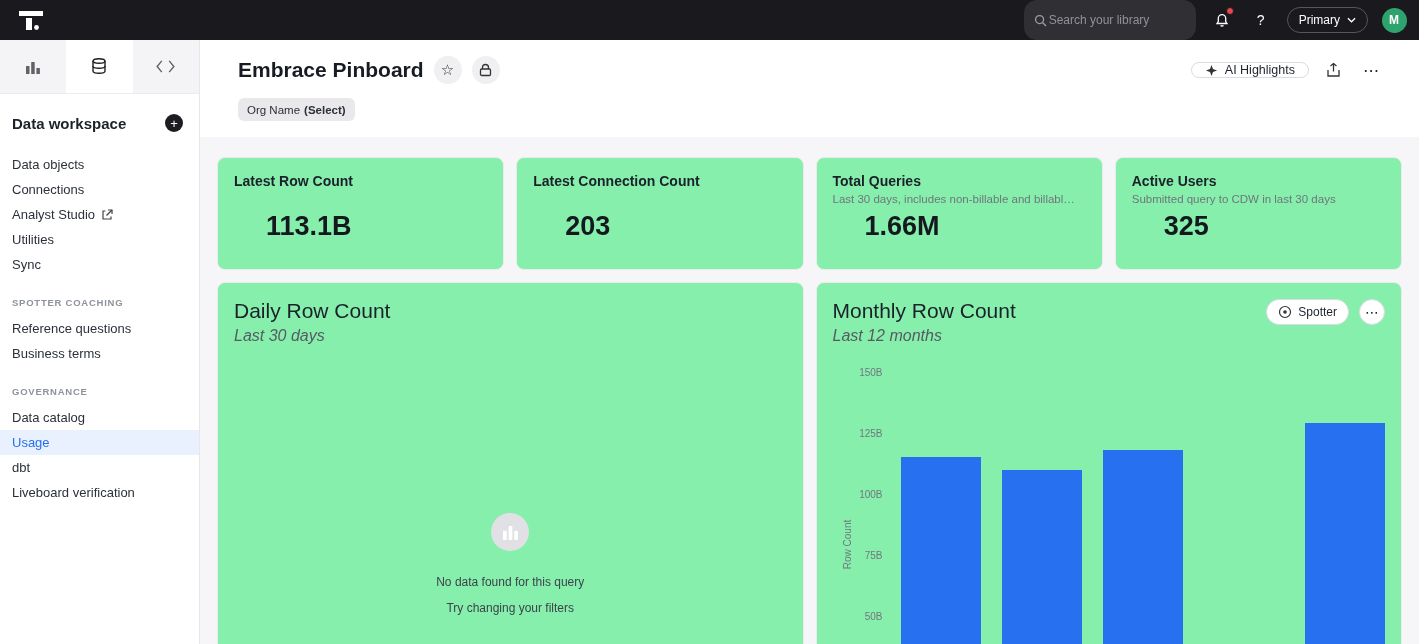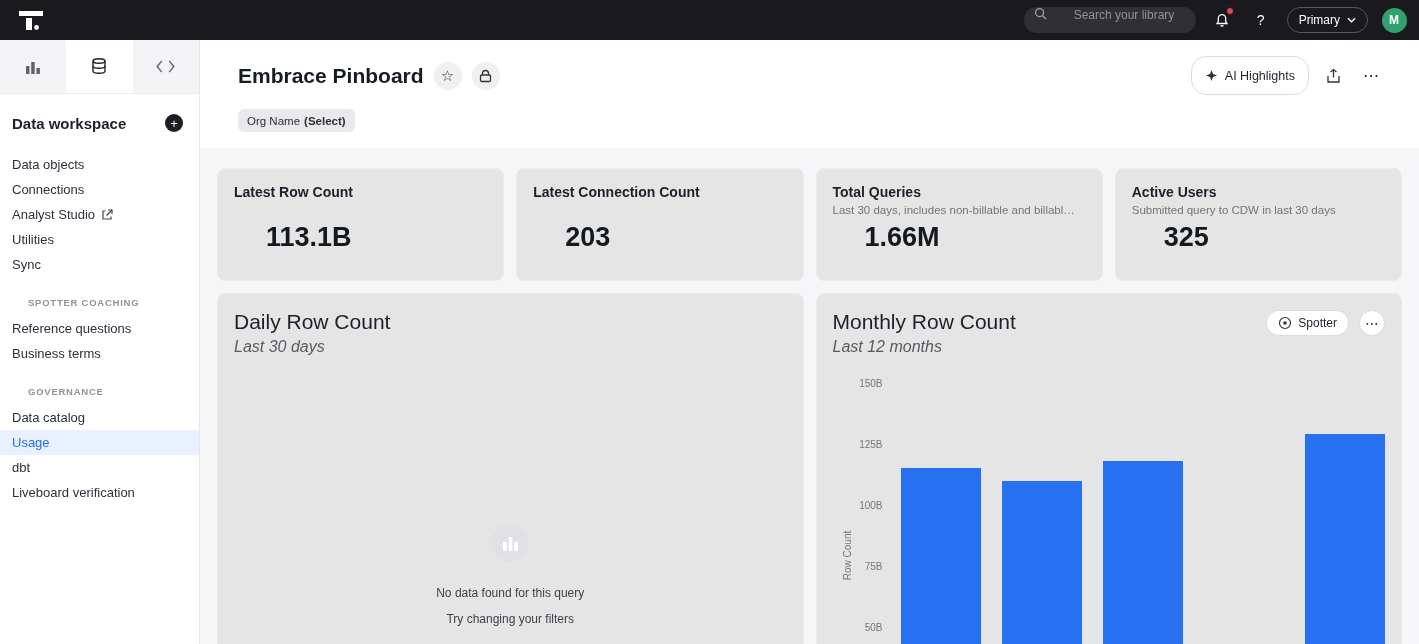--- a/index.html
+++ b/index.html
@@ -9,22 +9,22 @@
     font-family:"Liberation Sans","DejaVu Sans",sans-serif;
     background:#fff; color:#1b212b;
   }
   button { font-family:inherit; cursor:pointer; }
 
   
   .topbar { height:40px; background:#1a1a1e; display:flex; align-items:center;
             justify-content:space-between; padding:0 12px 0 18px; }
   .logo-btn { background:transparent; border:none; padding:0; display:flex; align-items:center; }
   .topbar-right { display:flex; align-items:center; gap:13px; }
-  .search-pill { width:172px; height:26px; border-radius:13px; background:#2f2f34;
-                 display:flex; align-items:flex-start; gap:25px; padding:0 10px; }
+  .search-pill { width:172px; height:40px; border-radius:13px; background:#2f2f34;
+                 display:flex; align-items:center; gap:0; padding:0 10px; }
   .search-pill input { flex:1; min-width:0; background:transparent; border:none; outline:none;
                        color:#e8e8e8; font-size:12px; }
   .search-pill input::placeholder { color:#8f9298; }
   .tb-btn { position:relative; width:26px; height:26px; background:transparent; border:none;
             color:#fff; display:flex; align-items:center; justify-content:center; font-size:14px; padding:0; }
   .notif-dot { position:absolute; top:0; right:1px; width:8px; height:8px; border-radius:50%;
                background:#e5484d; border:1.5px solid #1a1a1e; }
   .org-pill { height:26px; border-radius:13px; border:1px solid #55555b; background:transparent;
               color:#fff; display:flex; align-items:center; gap:7px; padding:0 11px; font-size:12px; }
   .avatar { width:25px; height:25px; border-radius:50%; background:#2fa36e; color:#fff;
@@ -40,44 +40,44 @@
          border:none; padding:0; }
   .tab.active { background:#fff; border-bottom:1px solid #fff; }
   .ws-header { display:flex; align-items:center; justify-content:space-between; padding:20px 16px 12px 12px; }
   .ws-title { font-size:15px; font-weight:700; color:#1d2129; }
   .plus-btn { width:18px; height:18px; border-radius:50%; background:#1d1d21; color:#fff; border:none;
               font-size:13px; line-height:1; display:flex; align-items:center; justify-content:center; padding:0; }
   .nav { padding:8px 0; }
   .nav-item { height:25px; display:flex; align-items:center; gap:6px; padding:0 12px;
               font-size:13px; color:#2b303a; cursor:pointer; }
   .nav-item.active { background:#e8f1fd; color:#2770ef; }
-  .nav-section { margin:20px 0 8px; padding:0 28px; font-size:9.5px; letter-spacing:.08em;
+  .nav-section { margin:20px 0 8px; padding:0 12px; font-size:9.5px; letter-spacing:.08em;
                  color:#8d929b; font-weight:700; }
 
   
   .main { flex:1; min-width:0; background:#f6f6f8; }
   .page-header { background:#fff; padding:16px 34px 16px 38px; }
   .title-row { display:flex; align-items:center; }
   .page-title { margin:0; font-size:21px; font-weight:600; color:#171c24; }
   .round-btn { width:28px; height:28px; border-radius:50%; background:#f0f0f3; border:none;
                margin-left:10px; display:flex; align-items:center; justify-content:center;
                font-size:15px; color:#333; padding:0; }
   .header-actions { margin-left:auto; display:flex; align-items:center; gap:10px; }
-  .pill-btn { height:39px; border-radius:15px; border:1px solid #dcdce0; background:#fff;
+  .pill-btn { height:16px; border-radius:15px; border:1px solid #dcdce0; background:#fff;
               display:flex; align-items:center; gap:7px; padding:0 13px; font-size:12.5px; color:#1d232c; }
   .flat-btn { width:28px; height:28px; border:none; background:transparent; display:flex;
               align-items:center; justify-content:center; font-size:16px; color:#222; padding:0; }
   .chip-row { margin-top:14px; }
   .chip { display:inline-flex; align-items:center; height:23px; border-radius:6px; background:#e9e9ec;
           padding:0 9px; font-size:11.5px; color:#2b2f36; border:none; }
   .chip b { margin-left:4px; }
 
   .content { padding:20px 17px; }
   .kpi-row { display:flex; gap:12px; }
-  .card { background:#e5e5e5; border:1px solid #ebebee; border-radius:8px; }
+  .card { background:#86efac; border:1px solid #ebebee; border-radius:8px; }
   .kpi { flex:1; padding:15px 16px; min-height:113px; }
   .kpi-title { font-size:14px; font-weight:700; color:#1b212b; }
   .kpi-sub { font-size:11.5px; color:#70757c; margin-top:4px; min-height:14px;
              white-space:nowrap; overflow:hidden; text-overflow:ellipsis; }
   .kpi-value { font-size:27px; font-weight:700; color:#14181f; margin-top:4px;margin-left:32px; }
 
   .charts-row { display:flex; gap:12px; margin-top:12px; }
   .chart-card { flex:1; height:540px; padding:16px; position:relative; overflow:hidden; }
   .card-title { font-size:21px; font-weight:400; color:#1b212b; }
   .card-sub { font-size:16px; color:#565b62; margin-top:4px;font-style:italic; }

